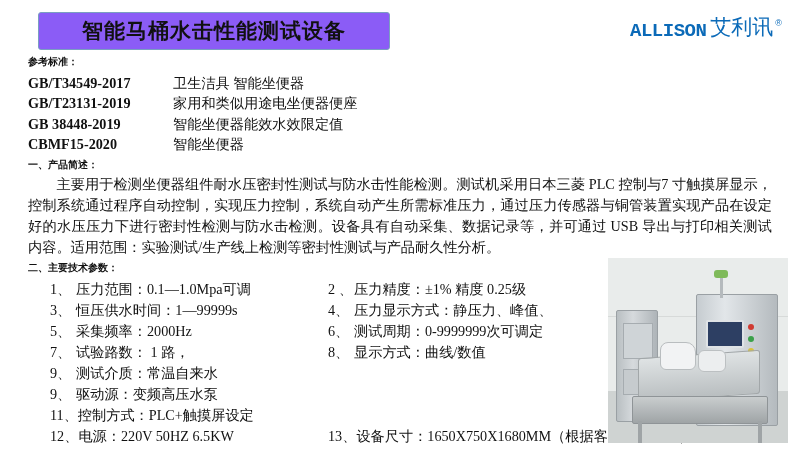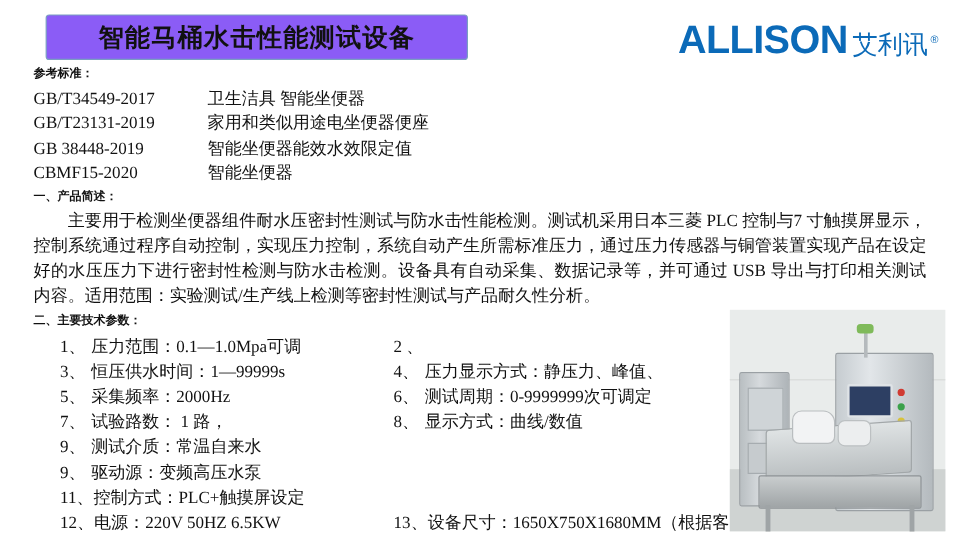--- a/index.html
+++ b/index.html
@@ -22,22 +22,22 @@
     font-size:21px;font-weight:bold;letter-spacing:1px;color:#111;
     font-family:"Liberation Serif","DejaVu Serif",serif;
   }
 
   
   .logo{
     position:absolute;right:16px;top:14px;
     display:flex;align-items:flex-end;gap:4px;
   }
   .logo-en{
-    font-family:Liberation Sans, sans-serif;
-    font-size:33px;font-weight:bold;color:#0b6ab8;letter-spacing:-0.5px;
+    font-family:Liberation Mono, monospace;
+    font-size:19px;font-weight:bold;color:#0b6ab8;letter-spacing:-0.5px;
   }
   .logo-cn{
     font-family:"Liberation Sans","DejaVu Sans",sans-serif;
     font-size:21px;font-weight:normal;color:#0b6ab8;letter-spacing:0px;
     position:relative;top:-1px;
   }
   .logo-r{
     font-family:"Liberation Sans","DejaVu Sans",sans-serif;
     font-size:9px;color:#0b6ab8;position:relative;top:-14px;left:-2px;
   }
@@ -48,21 +48,21 @@
     font-size:14.2px;line-height:19.5px;
   }
   .sec-head{font-weight:bold;font-size:10px;margin:0;}
   .para{
     margin:0;text-align:justify;text-justify:inter-ideograph;
     text-indent:2em;line-height:21px;
   }
 
   .std-list{margin:1px 0 0 0;}
   .std-row{display:flex;margin:0;line-height:20.5px;}
-  .std-code{width:145px;flex:0 0 145px;}
+  .std-code{width:145px;flex:0 0 145px;font-weight:bold;}
   .std-name{flex:1;}
 
   .specs{margin-top:1px;}
   .spec-row{display:flex;line-height:21px;}
   .spec-col{display:flex;}
   .spec-left{width:300px;flex:0 0 300px;padding-left:22px;box-sizing:border-box;}
   .spec-right{flex:1;}
   .spec-num{display:inline-block;min-width:26px;}
 
   
@@ -159,20 +159,21 @@
     <p class="sec-head">二、主要技术参数：</p>
 
     <div class="specs">
       <div class="spec-row">
         <div class="spec-col spec-left">
           <span class="spec-num">1、</span>
           <span>压力范围：0.1—1.0Mpa可调</span>
         </div>
         <div class="spec-col spec-right">
           <span class="spec-num">2 、</span>
+          <span>压力精度：±1% 精度 0.25级</span>
         </div>
       </div>
       <div class="spec-row">
         <div class="spec-col spec-left">
           <span class="spec-num">3、</span>
           <span>恒压供水时间：1—99999s</span>
         </div>
         <div class="spec-col spec-right">
           <span class="spec-num">4、</span>
           <span>压力显示方式：静压力、峰值、</span>

